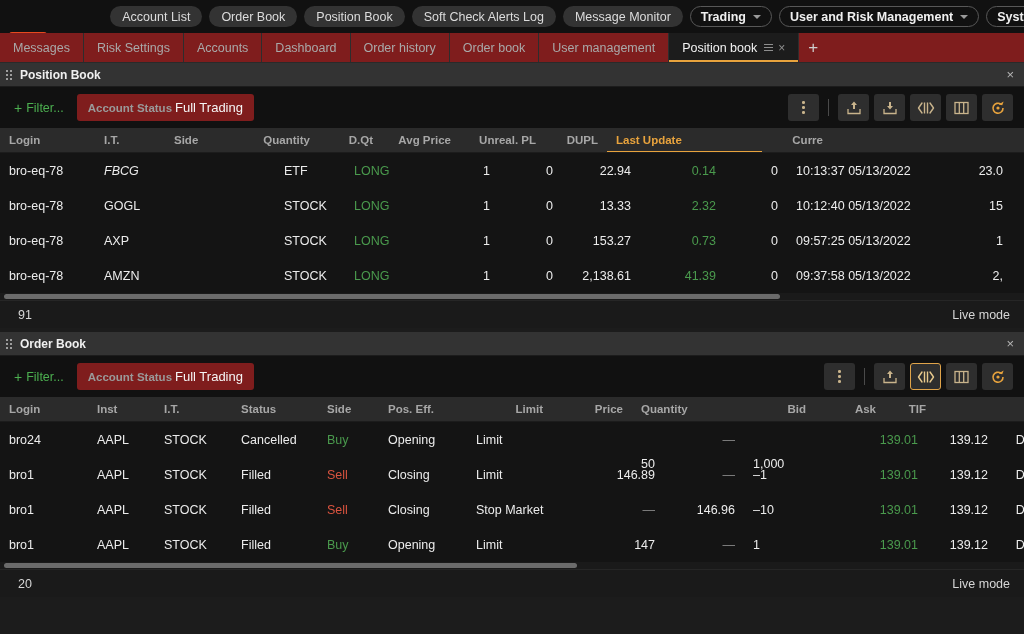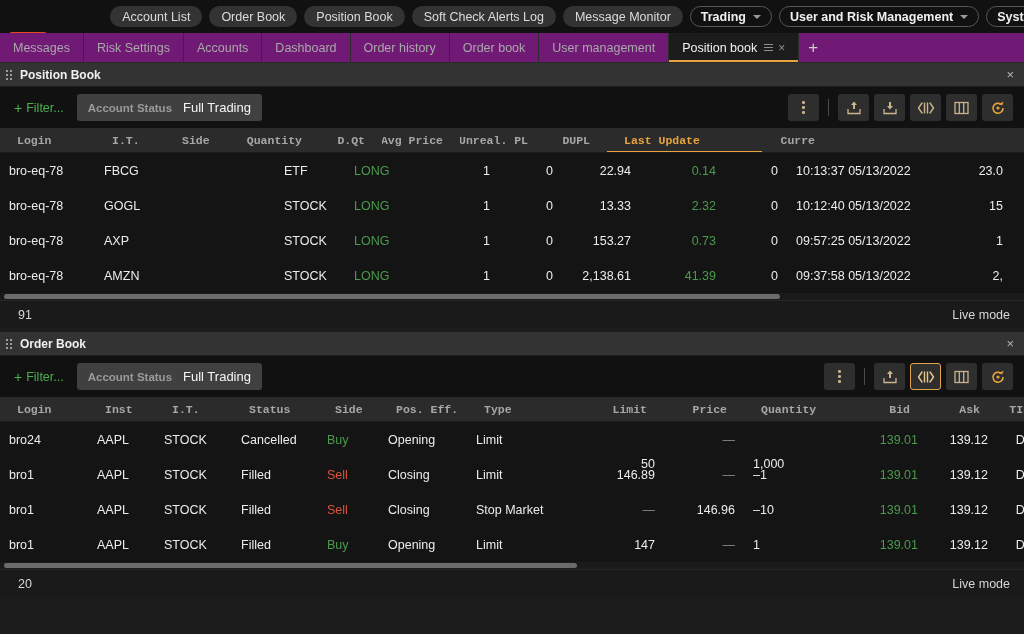--- a/index.html
+++ b/index.html
@@ -66,21 +66,21 @@
   .pill.outline .caret {
     margin-left: 7px; width: 0; height: 0;
     border-left: 4px solid transparent;
     border-right: 4px solid transparent;
     border-top: 4px solid #9a9a9a;
   }
 
   
   .tabbar {
     height: 30px;
-    background: #701a75;
+    background: #7f1d1d;
     display: flex;
     align-items: stretch;
     border-bottom: 1px solid #2a2a2a;
     white-space: nowrap;
     overflow: hidden;
   }
   .tab {
     display: flex; align-items: center;
     padding: 0 13px;
     font-size: 12.5px;
@@ -140,23 +140,23 @@
     background: #111111;
     display: flex; align-items: center;
     padding: 0 11px 0 14px;
   }
   .filter-btn {
     color: #4caf50; font-size: 12.5px; cursor: pointer;
     display: inline-flex; align-items: center; gap: 4px; margin-right: 13px;
   }
   .filter-btn .plus { font-size: 14px; line-height: 1; }
   .chip {
-    background: #404040; border-radius: 3px;
+    background: #7f1d1d; border-radius: 3px;
     height: 27px; display: inline-flex; align-items: center;
-    padding: 0 11px; gap: 11px; cursor: pointer;
+    padding: 0 11px; gap: 3px; cursor: pointer;
   }
   .chip .k { font-size: 11.5px; color: #9a9a9a; font-weight: bold; }
   .chip .v { font-size: 13px; color: #f5f5f5; }
 
   .tb-right { margin-left: auto; display: flex; align-items: center; gap: 5px; }
   .tb-btn {
     width: 31px; height: 27px;
     background: #2e2e2e; border: 1px solid transparent; border-radius: 3px;
     display: flex; align-items: center; justify-content: center;
     cursor: pointer;
@@ -169,21 +169,21 @@
   
   .thead {
     background: #2b2b2b;
     height: 25px;
     display: flex; align-items: center;
     font-size: 11.5px; font-weight: bold; color: #a7a7a7;
     border-bottom: 1px solid #1c1c1c;
     position: relative;
     overflow: hidden;
   }
-  .thead .th { padding: 0 17px; white-space: nowrap; overflow: hidden; cursor: pointer; position: relative; height: 25px; display: flex; align-items: center; font-family: Liberation Mono, monospace; }
+  .thead .th { padding: 0 9px; white-space: nowrap; overflow: hidden; cursor: pointer; position: relative; height: 25px; display: flex; align-items: center; }
   .thead .th.sorted { color: #e8a33d; }
   .thead .th.sorted::after {
     content: ""; position: absolute; left: 0; right: 0; bottom: 0; height: 2px; background: #e8a33d;
   }
   .th.r { justify-content: flex-end; }
 
   .tbody { background: #141414; overflow: hidden; }
   .trow {
     height: 35px; display: flex; align-items: center;
     font-size: 12.5px; color: #ececec; white-space: nowrap;
@@ -366,21 +366,21 @@
         <div class="th sorted" style="width: 155px; flex: 0 0 155px;">
           <span>Last Update</span>
         </div>
         <div class="th r" style="width: 70px; flex: 0 0 70px;">
           <span>Curre</span>
         </div>
       </div>
     <div class="tbody" id="pb-body">
         <div class="trow">
           <div class="td" style="width: 95px; flex: 0 0 95px;">bro-eq-78</div>
-          <div class="td" style="width: 180px; flex: 0 0 180px;">FBCG</div>
+          <div class="td" style="width: 180px; flex: 0 0 180px; font-style: italic;">FBCG</div>
           <div class="td" style="width: 70px; flex: 0 0 70px;">ETF</div>
           <div class="td g" style="width: 76px; flex: 0 0 76px;">LONG</div>
           <div class="td r" style="width: 78px; flex: 0 0 78px;">1</div>
           <div class="td r" style="width: 63px; flex: 0 0 63px;">0</div>
           <div class="td r" style="width: 78px; flex: 0 0 78px;">22.94</div>
           <div class="td r g" style="width: 85px; flex: 0 0 85px;">0.14</div>
           <div class="td r" style="width: 62px; flex: 0 0 62px;">0</div>
           <div class="td" style="width: 155px; flex: 0 0 155px;">10:13:37 05/13/2022</div>
           <div class="td r" style="width: 70px; flex: 0 0 70px;">23.0</div>
         </div>
@@ -510,23 +510,20 @@
           <span>I.T.</span>
         </div>
         <div class="th" style="width: 86px; flex: 0 0 86px;">
           <span>Status</span>
         </div>
         <div class="th" style="width: 61px; flex: 0 0 61px;">
           <span>Side</span>
         </div>
         <div class="th" style="width: 88px; flex: 0 0 88px;">
           <span>Pos. Eff.</span>
-        </div>
-        <div class="th" style="width: 112px; flex: 0 0 112px;">
-          <span>Type</span>
         </div>
         <div class="th r" style="width: 85px; flex: 0 0 85px;">
           <span>Limit</span>
         </div>
         <div class="th r" style="width: 80px; flex: 0 0 80px;">
           <span>Price</span>
         </div>
         <div class="th" style="width: 105px; flex: 0 0 105px;">
           <span>Quantity</span>
         </div>

